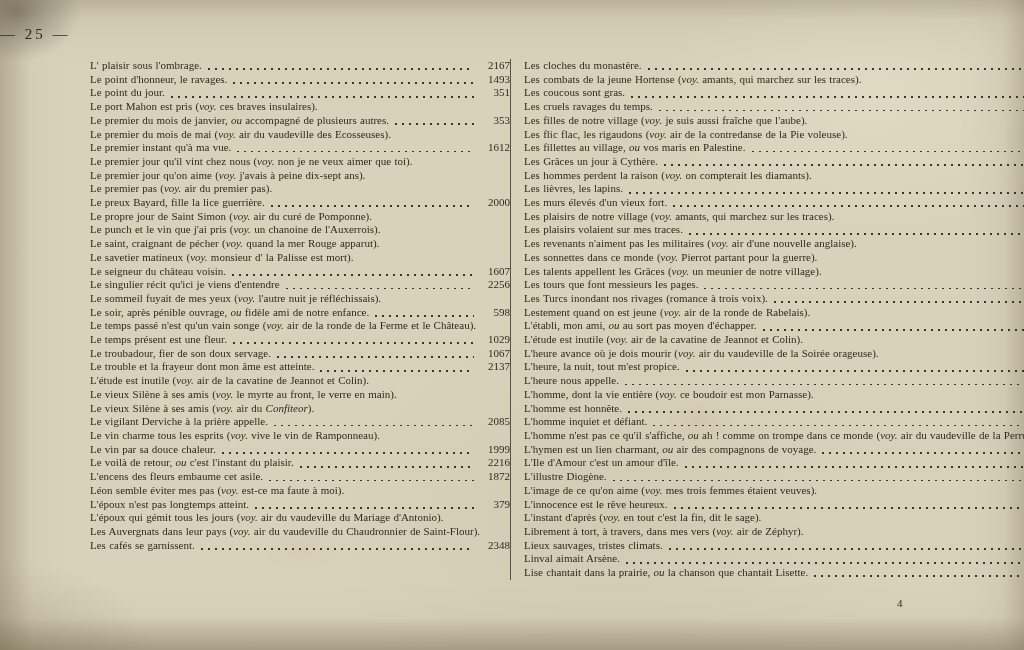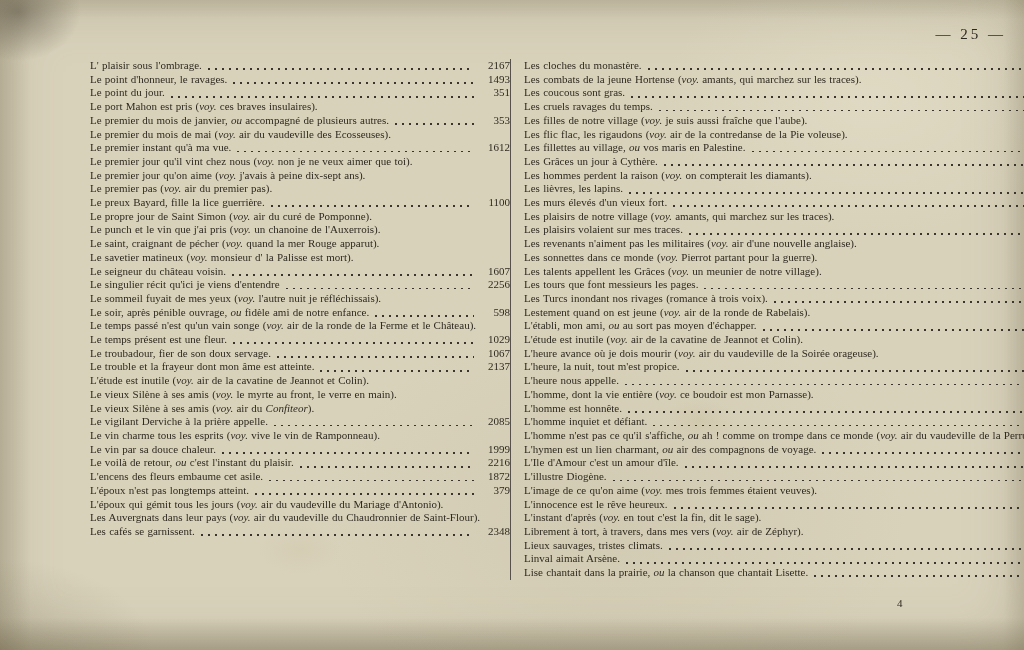--- a/index.html
+++ b/index.html
@@ -19,21 +19,21 @@
       radial-gradient(60px 35px at 300px 550px, rgba(160,140,90,0.08), transparent 70%),
       linear-gradient(to top, rgba(108,98,72,0.38), transparent 5%),
       linear-gradient(to bottom, rgba(108,98,72,0.16), transparent 3%),
       linear-gradient(to right, rgba(108,98,72,0.22), transparent 3%),
       linear-gradient(to left, rgba(108,98,72,0.16), transparent 2%),
       #d9d2bb;
     box-shadow: inset 0 0 60px rgba(105,95,70,0.28);
   }
   .header{
     position:absolute;top:26px;left:0;width:1006px;
-    text-align:right;font-size:15px;letter-spacing:3px;
+    text-align:left;font-size:15px;letter-spacing:3px;
     color:#2b2820;
   }
   .columns{
     position:absolute;top:59px;left:90px;width:888px;
     display:flex;align-items:flex-start;
     font-size:11px;line-height:13.7px;word-spacing:0.5px;
   }
   .col{box-sizing:border-box;}
   .col.left{width:420px;flex:none;}
   .col.right{flex:1;border-left:1px solid #56514a;padding-left:13px;}
@@ -84,21 +84,21 @@
           <span class="t">Le premier instant qu'à ma vue.</span>
           <span class="leader"></span>
           <span class="num">1612</span>
         </div>
         <div class="entry plain"><span class="t">Le premier jour qu'il vint chez nous (<i>voy.</i> non je ne veux aimer que toi).</span></div>
         <div class="entry plain"><span class="t">Le premier jour qu'on aime (<i>voy.</i> j'avais à peine dix-sept ans).</span></div>
         <div class="entry plain"><span class="t">Le premier pas (<i>voy.</i> air du premier pas).</span></div>
         <div class="entry numbered">
           <span class="t">Le preux Bayard, fille la lice guerrière.</span>
           <span class="leader"></span>
-          <span class="num">1100</span>
+          <span class="num">2000</span>
         </div>
         <div class="entry plain"><span class="t">Le propre jour de Saint Simon (<i>voy.</i> air du curé de Pomponne).</span></div>
         <div class="entry plain"><span class="t">Le punch et le vin que j'ai pris (<i>voy.</i> un chanoine de l'Auxerrois).</span></div>
         <div class="entry plain"><span class="t">Le saint, craignant de pécher (<i>voy.</i> quand la mer Rouge apparut).</span></div>
         <div class="entry plain"><span class="t">Le savetier matineux (<i>voy.</i> monsieur d' la Palisse est mort).</span></div>
         <div class="entry numbered">
           <span class="t">Le seigneur du château voisin.</span>
           <span class="leader"></span>
           <span class="num">1607</span>
         </div>
@@ -146,20 +146,21 @@
         <div class="entry numbered">
           <span class="t">Le voilà de retour, <i>ou</i> c'est l'instant du plaisir.</span>
           <span class="leader"></span>
           <span class="num">2216</span>
         </div>
         <div class="entry numbered">
           <span class="t">L'encens des fleurs embaume cet asile.</span>
           <span class="leader"></span>
           <span class="num">1872</span>
         </div>
+        <div class="entry plain"><span class="t">Léon semble éviter mes pas (<i>voy.</i> est-ce ma faute à moi).</span></div>
         <div class="entry numbered">
           <span class="t">L'époux n'est pas longtemps atteint.</span>
           <span class="leader"></span>
           <span class="num">379</span>
         </div>
         <div class="entry plain"><span class="t">L'époux qui gémit tous les jours (<i>voy.</i> air du vaudeville du Mariage d'Antonio).</span></div>
         <div class="entry plain"><span class="t">Les Auvergnats dans leur pays (<i>voy.</i> air du vaudeville du Chaudronnier de Saint-Flour).</span></div>
         <div class="entry numbered">
           <span class="t">Les cafés se garnissent.</span>
           <span class="leader"></span>

